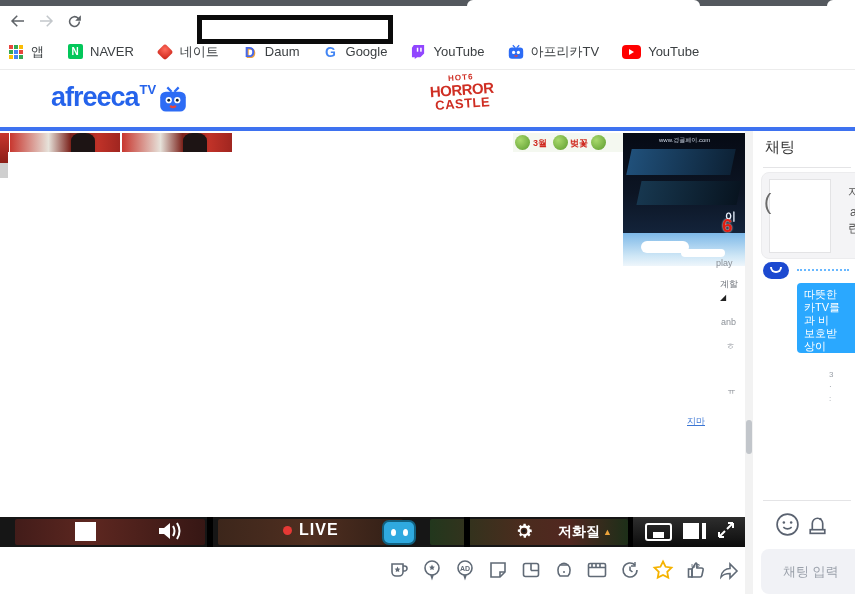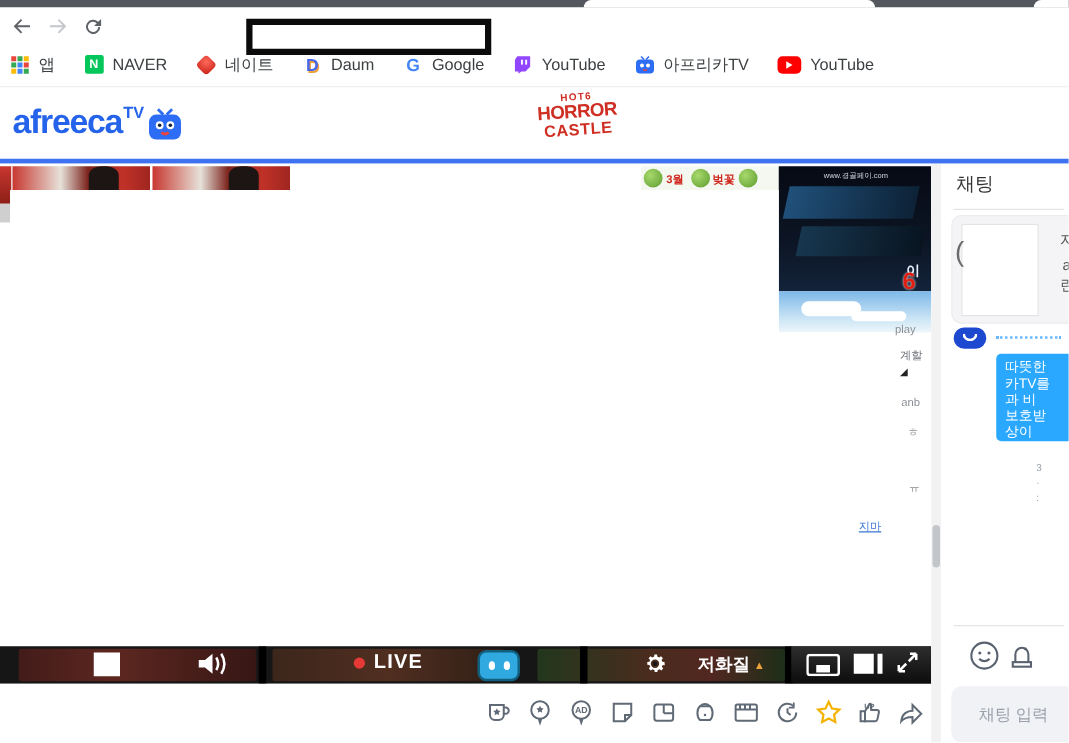--- a/index.html
+++ b/index.html
@@ -28,21 +28,21 @@
   .naverbox { width:15px; height:15px; background:#03c75a; border-radius:2px; color:#fff; font-weight:800; font-size:10px; display:flex; align-items:center; justify-content:center; }
   .nate { width:12px; height:12px; background:radial-gradient(circle at 35% 35%, #ff6a5b, #c61d12); transform:rotate(45deg); border-radius:3px; }
   .dletter { font-weight:800; font-size:14px; color:#4668e8; text-shadow:1px 1px 0 #f0a13a; }
   .gletter { font-weight:700; font-size:14px; color:#4285f4; }
   .ytbox { width:19px; height:14px; background:#f00; border-radius:4px; display:flex; align-items:center; justify-content:center; }
   .ytbox i { width:0; height:0; border-left:5px solid #fff; border-top:3.5px solid transparent; border-bottom:3.5px solid transparent; }
 
   
   .siteheader { position:absolute; left:0; top:70px; width:855px; height:57px; background:#fff; }
   .logo { position:absolute; left:10px; top:14px; display:flex; align-items:flex-start; }
-  .logo .word { font-size:27px; font-weight:800; color:#2563eb; letter-spacing:-1px; line-height:27px; }
+  .logo .word { font-size:27px; font-weight:800; color:#2563eb; letter-spacing:-1px; line-height:27px;margin-left:41px; }
   .logo .tv { font-size:13px; font-weight:800; color:#2563eb; margin:-2px 2px 0 1px; }
   .banner { position:absolute; left:150px; top:16px; font-size:21px; font-weight:800; letter-spacing:-1px; white-space:nowrap; }
   .banner .hl { color:#e8252c; }
   .banner .rest { color:#16276b; }
   .hot6 { position:absolute; left:430px; top:4px; color:#cf2e23; font-weight:800; text-align:center; transform:rotate(-4deg); line-height:1; }
   .hot6 .l1 { font-size:8px; letter-spacing:1px; }
   .hot6 .l2 { font-size:15px; letter-spacing:-0.5px; }
   .hot6 .l3 { font-size:13px; letter-spacing:0.5px; }
   .blueline { position:absolute; left:0; top:127px; width:855px; height:4px; background:#3e72f0; }
 

